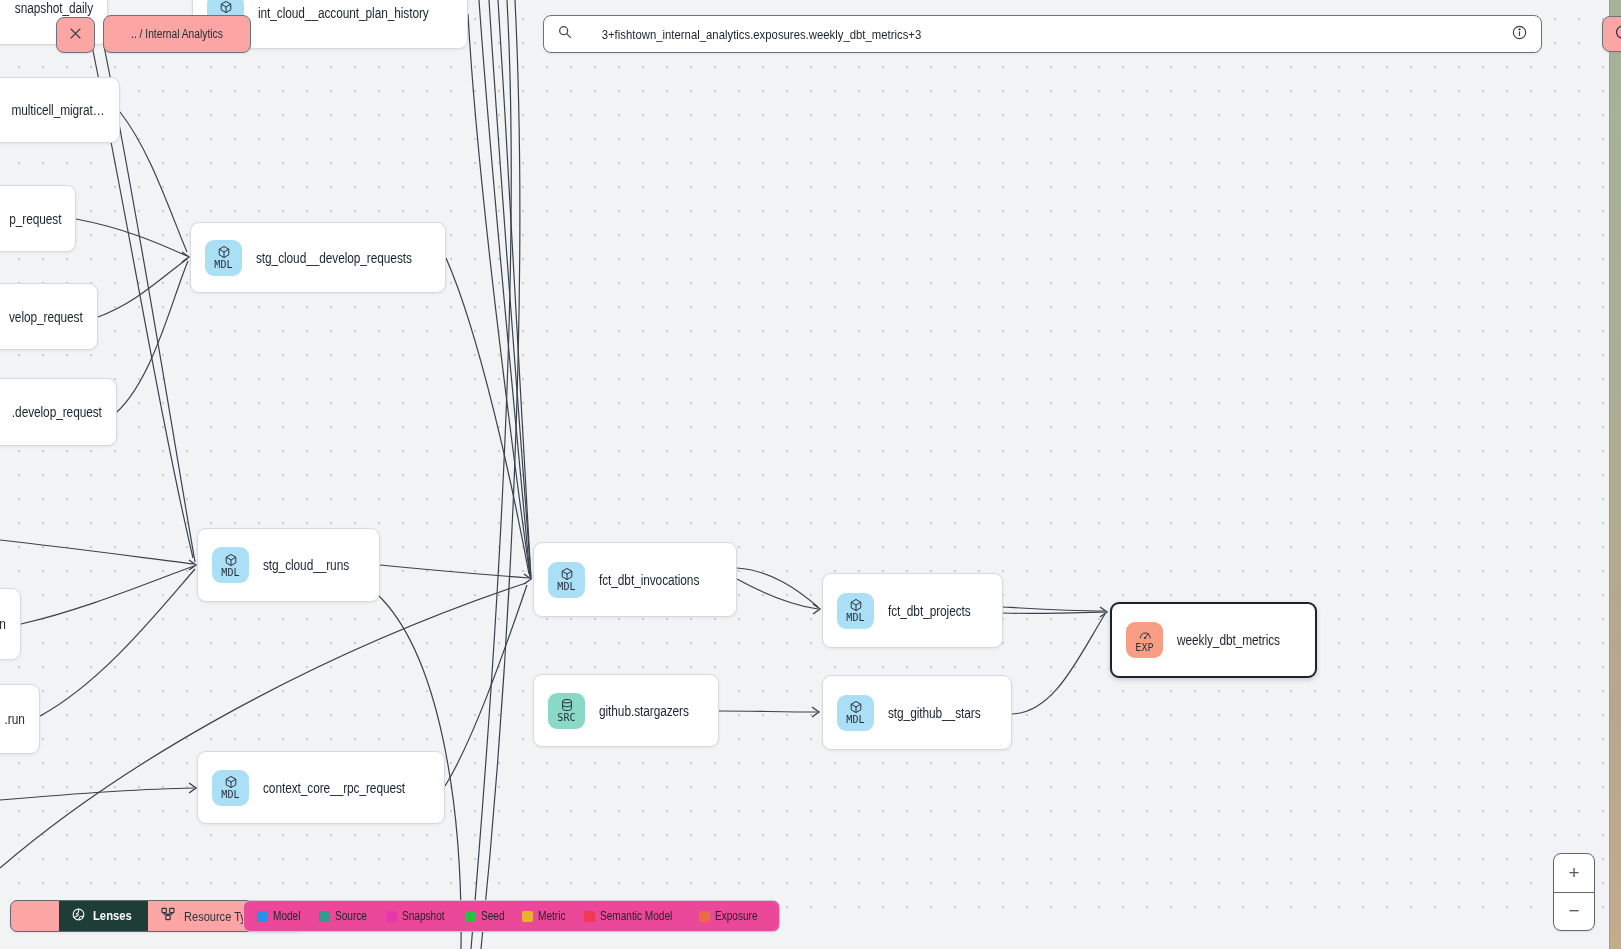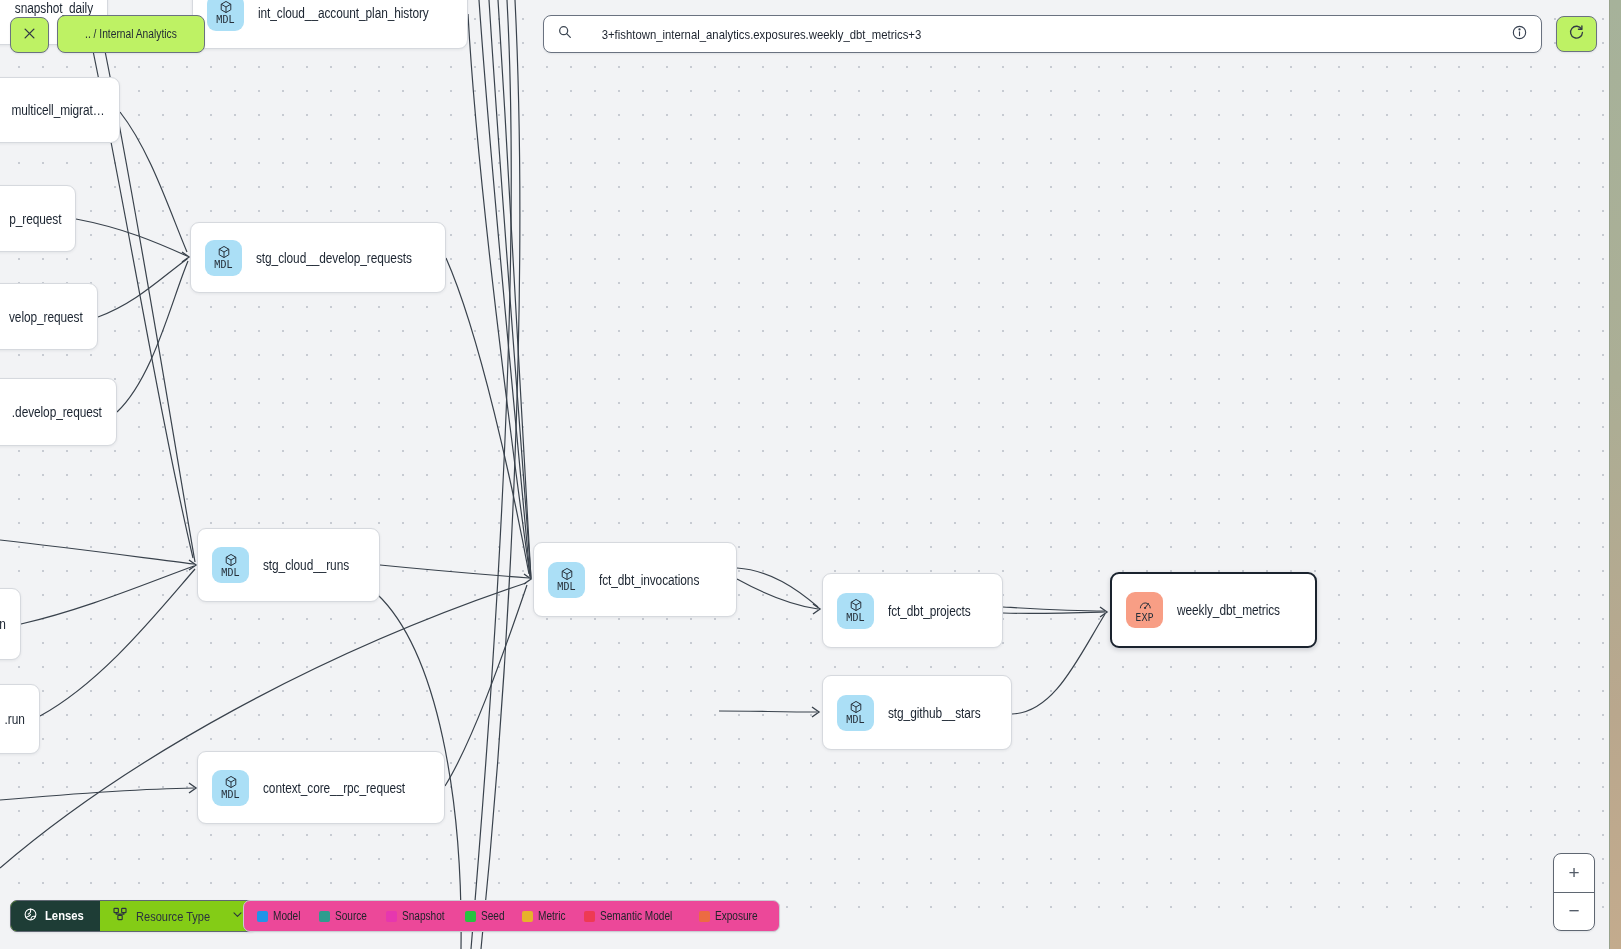--- a/index.html
+++ b/index.html
@@ -13,52 +13,52 @@
     background:linear-gradient(180deg,#a6b29a 0%,#abae95 40%,#b9a78d 75%,#c3ab8d 100%);
     border-left:1px solid #98a28c;}
   svg.edges{position:absolute;left:0;top:0;z-index:1;pointer-events:none;}
   .edge{fill:none;stroke:#39424c;stroke-width:1.2px;}
   .arrowhead{fill:none;stroke:#39424c;stroke-width:1.4px;}
 
   
   .node{position:absolute;z-index:2;display:flex;align-items:center;gap:14px;
     padding:0 14px;background:#ffffff;border:1px solid #d6d9de;border-radius:9px;
     box-sizing:border-box;box-shadow:0 1px 3px rgba(16,24,40,.07);cursor:pointer;}
-  .node.selected{border:2px solid #1a232e;box-shadow:0 2px 5px rgba(16,24,40,.18);}
+  .node.selected{border:2px solid #1a232e;box-shadow:0 2px 5px rgba(16,24,40,.18);margin-top:30px;}
   .node.partial{justify-content:flex-end;}
   .node-label{display:inline-block;white-space:nowrap;font-size:14px;color:#1b2430;
     transform:scaleX(.85);transform-origin:0 50%;letter-spacing:-.1px;}
   .node.partial .node-label{transform-origin:100% 50%;}
   .badge{flex:0 0 auto;width:37px;height:36px;border-radius:9px;display:flex;
     flex-direction:column;align-items:center;justify-content:center;gap:1px;color:#26303a;}
   .badge svg{width:14px;height:14px;display:block;}
   .badge .badge-label{font-family:"DejaVu Sans Mono","Liberation Mono",monospace;
     font-size:10px;line-height:10px;letter-spacing:.2px;}
 
   
   .chrome{position:absolute;z-index:10;box-sizing:border-box;}
-  .btn{background:#bef264;border:1px solid #6a7280;border-radius:8px;display:flex;
+  .btn{background:#fca5a5;border:1px solid #6a7280;border-radius:8px;display:flex;
     align-items:center;justify-content:center;color:#2b333e;cursor:pointer;
-    box-shadow:0 1px 2px rgba(16,24,40,.08);}
+    box-shadow:0 1px 2px rgba(16,24,40,.08);margin-left:46px;}
   #close-btn{left:10px;top:17px;width:39px;height:36px;}
   #close-btn svg{width:15px;height:15px;}
   #breadcrumb{left:57px;top:15px;height:38px;padding:0 17px;}
   #breadcrumb .lbl{font-size:12.5px;transform:scaleX(.82);transform-origin:50% 50%;white-space:nowrap;color:#1f2733;}
   #searchbar{left:543px;top:15px;width:999px;height:38px;background:#fff;
     border:1px solid #6a7280;border-radius:8px;display:flex;align-items:center;
     padding:0 13px;gap:27px;box-shadow:0 1px 2px rgba(16,24,40,.08);}
   #searchbar svg{flex:0 0 auto;}
   #search-input{flex:1;border:0;outline:0;font-family:inherit;font-size:13.5px;color:#1c232e;
     transform:scaleX(.84);transform-origin:0 50%;width:100%;background:transparent;white-space:nowrap;}
   #refresh-btn{left:1556px;top:16px;width:41px;height:36px;}
   #refresh-btn svg{width:17px;height:17px;}
 
   #lens-group{left:10px;top:900px;height:32px;display:flex;align-items:stretch;
-    border:1px solid #5f6772;border-radius:7px;overflow:hidden;background:#84cc16;
-    box-shadow:0 1px 2px rgba(16,24,40,.08);}
+    border:1px solid #5f6772;border-radius:7px;overflow:hidden;background:#fca5a5;
+    box-shadow:0 1px 2px rgba(16,24,40,.08);padding-left:48px;}
   #lenses-btn{background:#1e3d36;color:#fff;display:flex;align-items:center;gap:7px;
     padding:0 12px;cursor:pointer;}
   #lenses-btn .lbl{font-size:12.5px;font-weight:bold;transform:scaleX(.9);transform-origin:0 50%;}
   #resource-btn{display:flex;align-items:center;gap:8px;padding:0 12px;cursor:pointer;color:#2b333e;}
   #resource-btn .lbl{font-size:13px;transform:scaleX(.85);transform-origin:0 50%;white-space:nowrap;}
 
   #legend{left:243px;top:900px;height:32px;background:#ec4899;border:1px solid #c9cdd3;
     border-radius:7px;display:flex;align-items:center;gap:13px;padding:0 13px;
     box-shadow:0 1px 2px rgba(16,24,40,.06);}
   .legend-item{display:flex;align-items:center;gap:5px;}
@@ -206,20 +206,33 @@
             <svg viewBox="0 0 24 24" fill="none" stroke="currentColor" stroke-width="1.7" stroke-linejoin="round">
               <path d="M12 2.5 L20.2 7.2 L20.2 16.8 L12 21.5 L3.8 16.8 L3.8 7.2 Z"></path>
               <path d="M3.8 7.2 L12 12 L20.2 7.2"></path>
               <path d="M12 12 L12 21.5"></path>
             </svg>
           </span>
           <span class="badge-label">MDL</span>
         </span>
         <span class="node-label">fct_dbt_projects</span>
       </div>
+      <div class="node" style="left: 533px; top: 674px; width: 186px; height: 73px;">
+        <span class="badge" style="background: rgb(138, 217, 198);">
+          <span>
+            <svg viewBox="0 0 24 24" fill="none" stroke="currentColor" stroke-width="1.7">
+              <ellipse cx="12" cy="5.5" rx="7.5" ry="3"></ellipse>
+              <path d="M4.5 5.5 L4.5 18.5 C4.5 20.2 7.9 21.5 12 21.5 C16.1 21.5 19.5 20.2 19.5 18.5 L19.5 5.5"></path>
+              <path d="M4.5 12 C4.5 13.7 7.9 15 12 15 C16.1 15 19.5 13.7 19.5 12"></path>
+            </svg>
+          </span>
+          <span class="badge-label">SRC</span>
+        </span>
+        <span class="node-label">github.stargazers</span>
+      </div>
       <div class="node" style="left: 822px; top: 675px; width: 190px; height: 75px;">
         <span class="badge" style="background: rgb(171, 223, 246);">
           <span>
             <svg viewBox="0 0 24 24" fill="none" stroke="currentColor" stroke-width="1.7" stroke-linejoin="round">
               <path d="M12 2.5 L20.2 7.2 L20.2 16.8 L12 21.5 L3.8 16.8 L3.8 7.2 Z"></path>
               <path d="M3.8 7.2 L12 12 L20.2 7.2"></path>
               <path d="M12 12 L12 21.5"></path>
             </svg>
           </span>
           <span class="badge-label">MDL</span>

